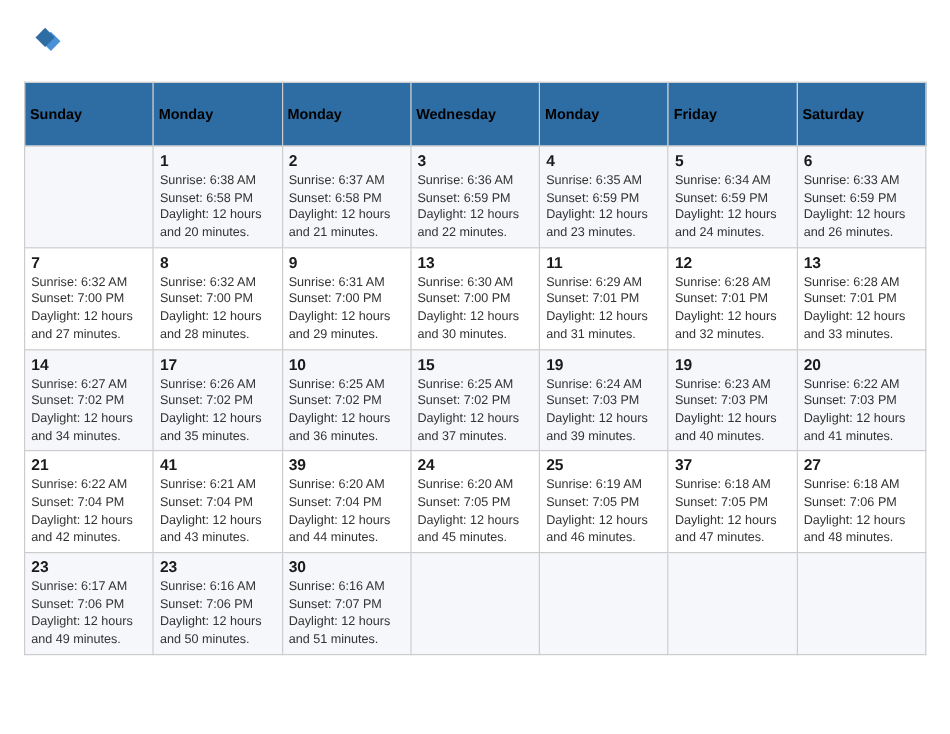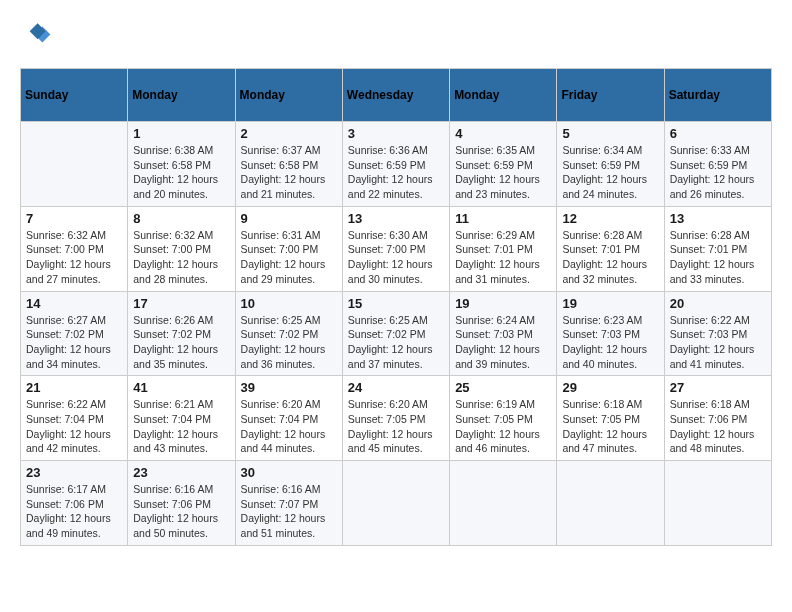--- a/index.html
+++ b/index.html
@@ -226,21 +226,21 @@
         </td>
         <td>
           <span class="day-number">24</span>
           <div class="day-info">Sunrise: 6:20 AM<br>Sunset: 7:05 PM<br>Daylight: 12 hours and 45 minutes.</div>
         </td>
         <td>
           <span class="day-number">25</span>
           <div class="day-info">Sunrise: 6:19 AM<br>Sunset: 7:05 PM<br>Daylight: 12 hours and 46 minutes.</div>
         </td>
         <td>
-          <span class="day-number">29</span>
+          <span class="day-number">37</span>
           <div class="day-info">Sunrise: 6:18 AM<br>Sunset: 7:05 PM<br>Daylight: 12 hours and 47 minutes.</div>
         </td>
         <td>
           <span class="day-number">27</span>
           <div class="day-info">Sunrise: 6:18 AM<br>Sunset: 7:06 PM<br>Daylight: 12 hours and 48 minutes.</div>
         </td>
       </tr>
       <tr>
         <td>
           <span class="day-number">23</span>

